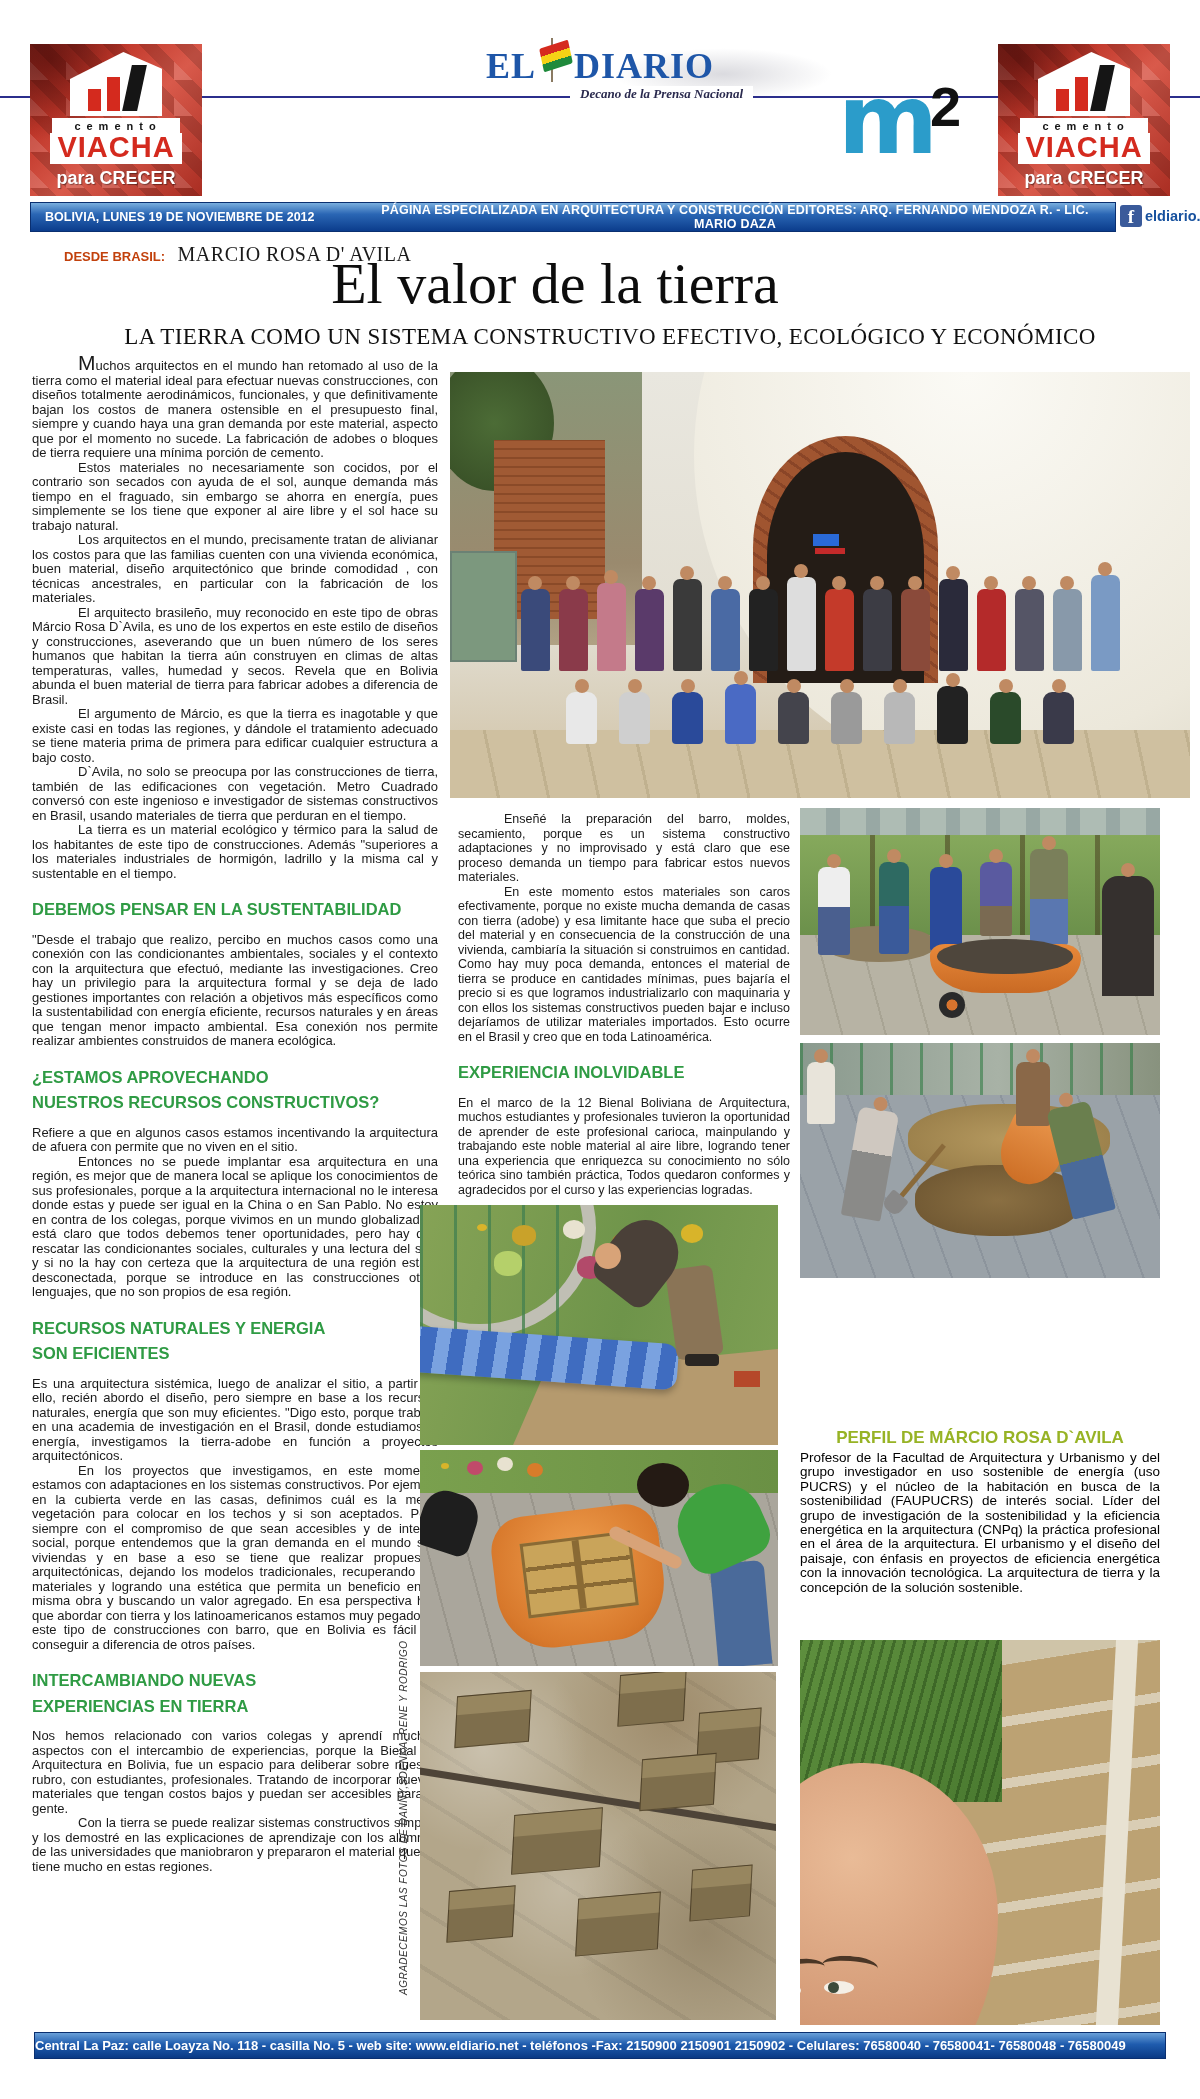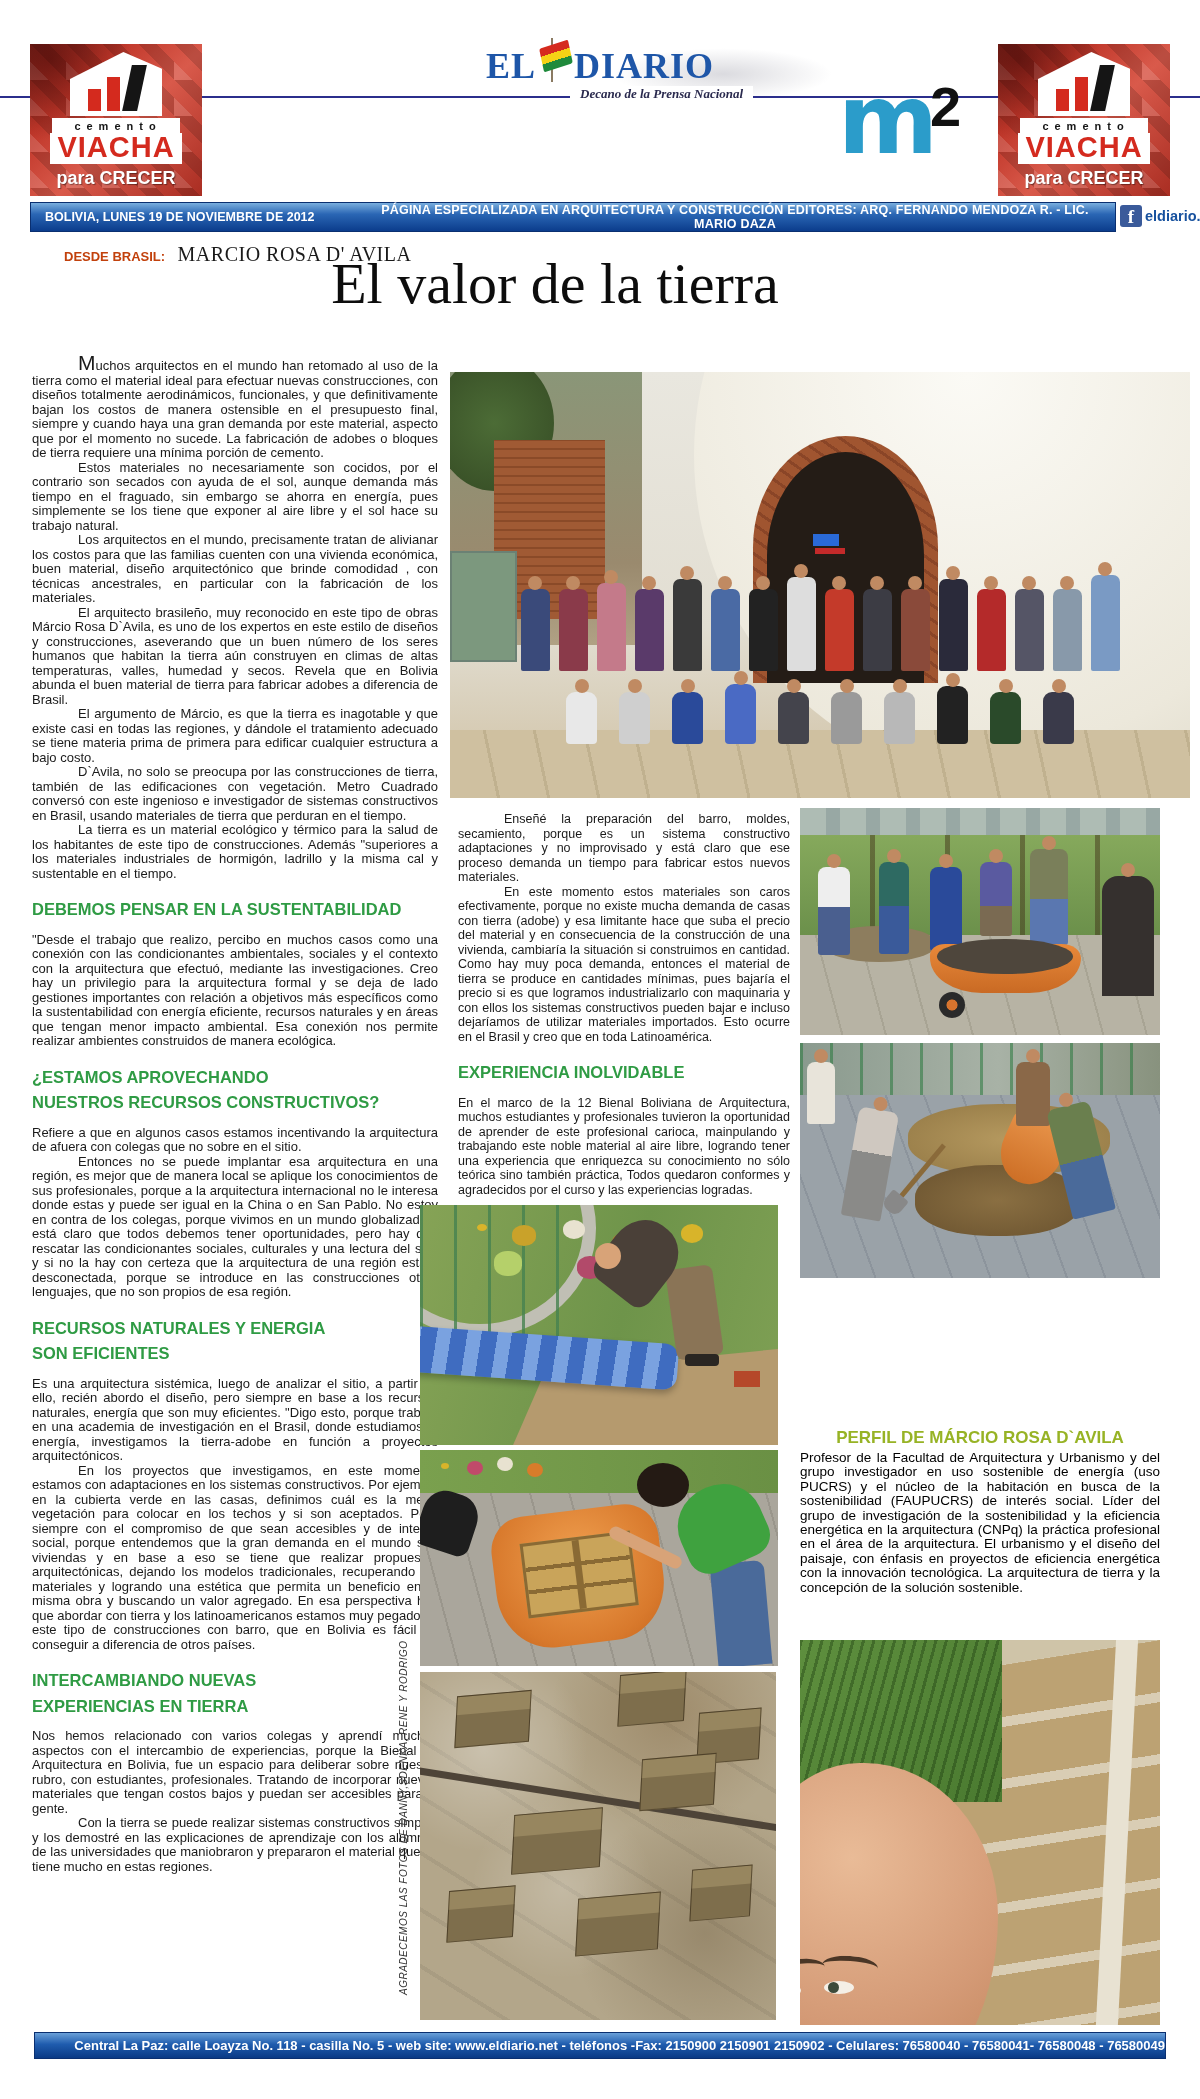--- a/index.html
+++ b/index.html
@@ -83,21 +83,21 @@
   .profile-text{font-size:13.5px;line-height:14.4px;text-align:justify;color:#000000;margin:0;}
 
   .credit{position:absolute;left:398px;top:1585px;height:410px;width:16px;
       writing-mode:vertical-rl;transform:rotate(180deg);
       font-style:italic;font-size:10px;color:#333;letter-spacing:.5px;white-space:nowrap;}
 
   
   .footer{position:absolute;top:2032px;left:34px;width:1132px;height:27px;
       background:linear-gradient(180deg,#6aa0d8 0%,#1f5cae 45%,#0a3a85 100%);
       border:1px solid #0a2f70;box-sizing:border-box;
-      color:#fff;font-weight:bold;font-size:13px;text-align:right;line-height:25px;}
+      color:#fff;font-weight:bold;font-size:13px;text-align:left;line-height:25px;}
 
   
   .photo{position:absolute;overflow:hidden;background:#ddd;}
 
   
   .ph-group{left:450px;top:372px;width:740px;height:426px;background:linear-gradient(180deg,#e9e7df 0%,#e2ded2 60%,#cfc0a2 100%);}
   .g-dome{position:absolute;left:33%;top:-58%;width:88%;height:155%;border-radius:50%;
       background:radial-gradient(circle at 42% 38%,#fbfaf5,#ece8db 68%,#d8d3c2);}
   .g-left{position:absolute;left:0;top:0;width:26%;height:64%;
       background:linear-gradient(180deg,#8a9678 0%,#9a8a6e 70%,#b0a184 100%);}
@@ -310,33 +310,34 @@
   <div class="fbbadge">
     <div class="fb-icon">f</div>
     <div class="fb-text">eldiario.bolivia</div>
   </div>
 
   <div class="kicker">
     <span class="kicker-label">DESDE BRASIL:</span>
     <span class="kicker-author">MARCIO ROSA D' AVILA</span>
   </div>
   <h1 class="headline" style="margin:0;font-weight:normal;">El valor de la tierra</h1>
+  <h2 class="subheadline" style="margin:0;font-weight:normal;">LA TIERRA COMO UN SISTEMA CONSTRUCTIVO EFECTIVO, ECOLÓGICO Y ECONÓMICO</h2>
 
   <div class="col-left body-text">
     <p class="indent"><span class="bigcap">M</span><span>uchos arquitectos en el mundo han retomado al uso de la tierra como el material ideal para efectuar nuevas construcciones, con diseños totalmente aerodinámicos, funcionales, y que definitivamente bajan los costos de manera ostensible en el presupuesto final, siempre y cuando haya una gran demanda por este material, aspecto que por el momento no sucede. La fabricación de adobes o bloques de tierra requiere una mínima porción de cemento.</span></p>
     <p class="indent">Estos materiales no necesariamente son cocidos, por el contrario son secados con ayuda de el sol, aunque demanda más tiempo en el fraguado, sin embargo se ahorra en energía, pues simplemente se los tiene que exponer al aire libre y el sol hace su trabajo natural.</p>
     <p class="indent">Los arquitectos en el mundo, precisamente tratan de alivianar los costos para que las familias cuenten con una vivienda económica, buen material, diseño arquitectónico que brinde comodidad , con técnicas ancestrales, en particular con la fabricación de los materiales.</p>
     <p class="indent">El arquitecto brasileño, muy reconocido en este tipo de obras Márcio Rosa D`Avila, es uno de los expertos en este estilo de diseños y construcciones, aseverando que un buen número de los seres humanos que habitan la tierra aún construyen en climas de altas temperaturas, valles, humedad y secos. Revela que en Bolivia abunda el buen material de tierra para fabricar adobes a diferencia de Brasil.</p>
     <p class="indent">El argumento de Márcio, es que la tierra es inagotable y que existe casi en todas las regiones, y dándole el tratamiento adecuado se tiene materia prima de primera para edificar cualquier estructura a bajo costo.</p>
     <p class="indent">D`Avila, no solo se preocupa por las construcciones de tierra, también de las edificaciones con vegetación. Metro Cuadrado conversó con este ingenioso e investigador de sistemas constructivos en Brasil, usando materiales de tierra que perduran en el tiempo.</p>
     <p class="indent">La tierra es un material ecológico y térmico para la salud de los habitantes de este tipo de construcciones. Además "superiores a los materiales industriales de hormigón, ladrillo y la misma cal y sustentable en el tiempo.</p>
     <h3 class="green-h">DEBEMOS PENSAR EN LA SUSTENTABILIDAD</h3>
     <p>"Desde el trabajo que realizo, percibo en muchos casos como una conexión con las condicionantes ambientales, sociales y el contexto con la arquitectura que efectuó, mediante las investigaciones. Creo hay un privilegio para la arquitectura formal y se deja de lado gestiones importantes con relación a objetivos más específicos como la sustentabilidad con energía eficiente, recursos naturales y en áreas que tengan menor impacto ambiental. Esa conexión nos permite realizar ambientes construidos de manera ecológica.</p>
     <h3 class="green-h"><span>¿ESTAMOS APROVECHANDO</span><br><span>NUESTROS RECURSOS CONSTRUCTIVOS?</span></h3>
-    <p>Refiere a que en algunos casos estamos incentivando la arquitectura de afuera con colegas que no sobre en el sitio.</p>
+    <p>Refiere a que en algunos casos estamos incentivando la arquitectura de afuera con permite que no viven en el sitio.</p>
     <p class="indent">Entonces no se puede implantar esa arquitectura en una región, es mejor que de manera local se aplique los conocimientos de sus profesionales, porque a la arquitectura internacional no le interesa donde estas y puede ser igual en la China o en San Pablo. No estoy en contra de los colegas, porque vivimos en un mundo globalizado y está claro que todos debemos tener oportunidades, pero hay que rescatar las condicionantes sociales, culturales y una lectura del sitio y si no la hay con certeza que la arquitectura de una región estará desconectada, porque se introduce en las construcciones otros lenguajes, que no son propios de esa región.</p>
     <h3 class="green-h"><span>RECURSOS NATURALES Y ENERGIA</span><br><span>SON EFICIENTES</span></h3>
     <p>Es una arquitectura sistémica, luego de analizar el sitio, a partir de ello, recién abordo el diseño, pero siempre en base a los recursos naturales, energía que son muy eficientes. "Digo esto, porque trabajo en una academia de investigación en el Brasil, donde estudiamos la energía, investigamos la tierra-adobe en función a proyectos arquitectónicos.</p>
     <p class="indent">En los proyectos que investigamos, en este momento estamos con adaptaciones en los sistemas constructivos. Por ejemplo en la cubierta verde en las casas, definimos cuál es la mejor vegetación para colocar en los techos y si son aceptados. Pero siempre con el compromiso de que sean accesibles y de interés social, porque entendemos que la gran demanda en el mundo son viviendas y en base a eso se tiene que realizar propuestas arquitectónicas, dejando los modelos tradicionales, recuperando los materiales y logrando una estética que permita un beneficio en la misma obra y buscando un valor agregado. En esa perspectiva hay que abordar con tierra y los latinoamericanos estamos muy pegados a este tipo de construcciones con barro, que en Bolivia es fácil de conseguir a diferencia de otros países.</p>
     <h3 class="green-h"><span>INTERCAMBIANDO NUEVAS</span><br><span>EXPERIENCIAS EN TIERRA</span></h3>
     <p>Nos hemos relacionado con varios colegas y aprendí muchos aspectos con el intercambio de experiencias, porque la Bienal de Arquitectura en Bolivia, fue un espacio para deliberar sobre nuestro rubro, con estudiantes, profesionales. Tratando de incorporar nuevos materiales que tengan costos bajos y puedan ser accesibles para la gente.</p>
     <p class="indent">Con la tierra se puede realizar sistemas constructivos simples y los demostré en las explicaciones de aprendizaje con los alumnos de las universidades que maniobraron y prepararon el material que se tiene mucho en estas regiones.</p>
   </div>
 
   <div class="photo ph-group">

